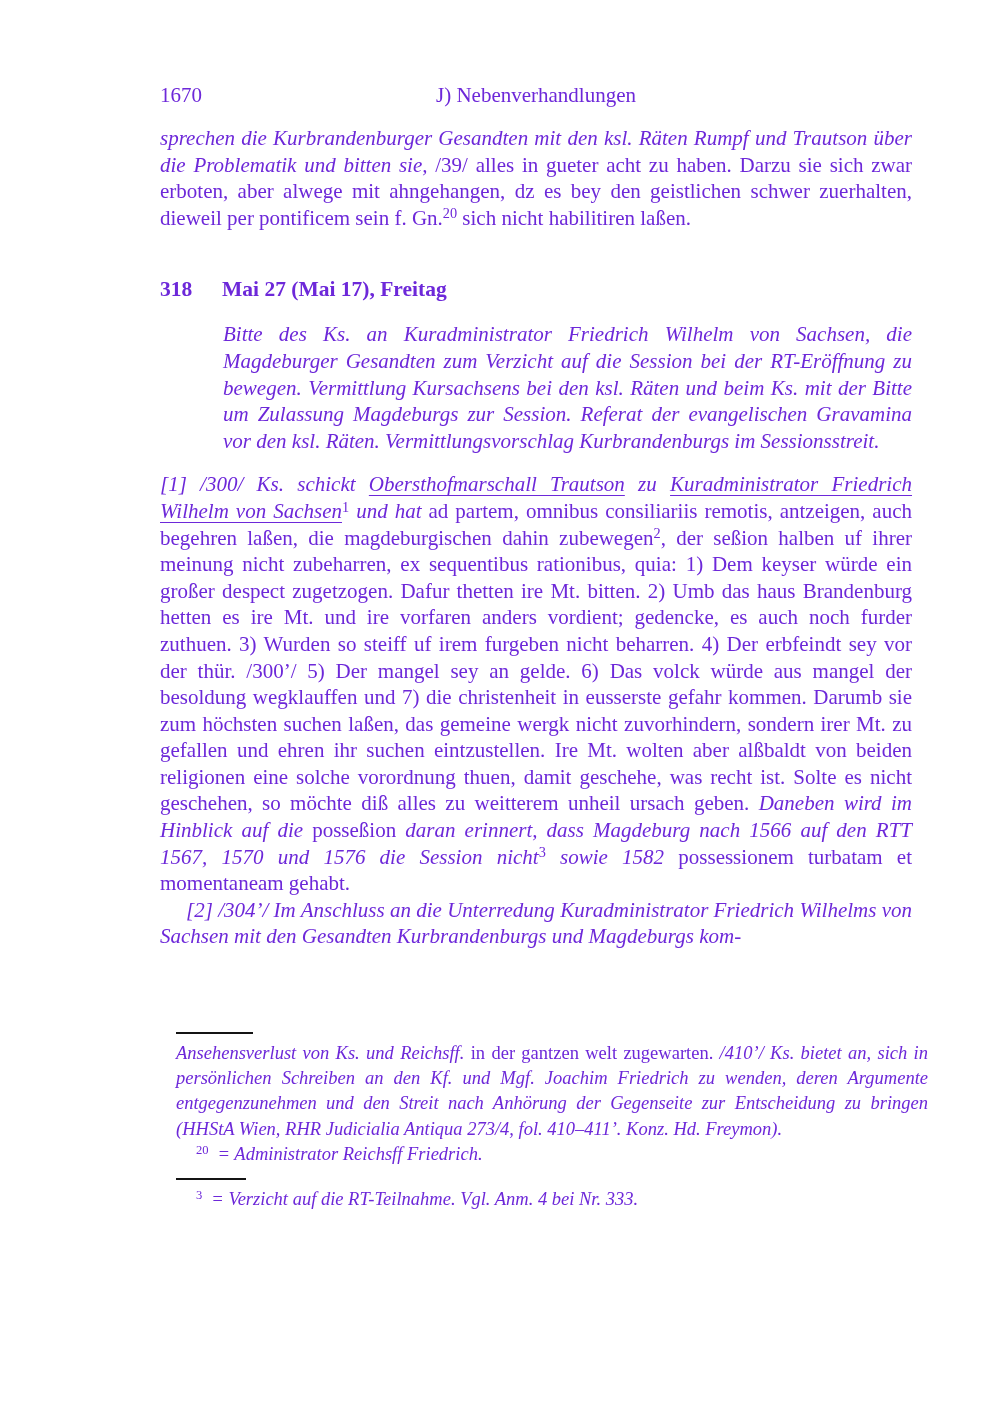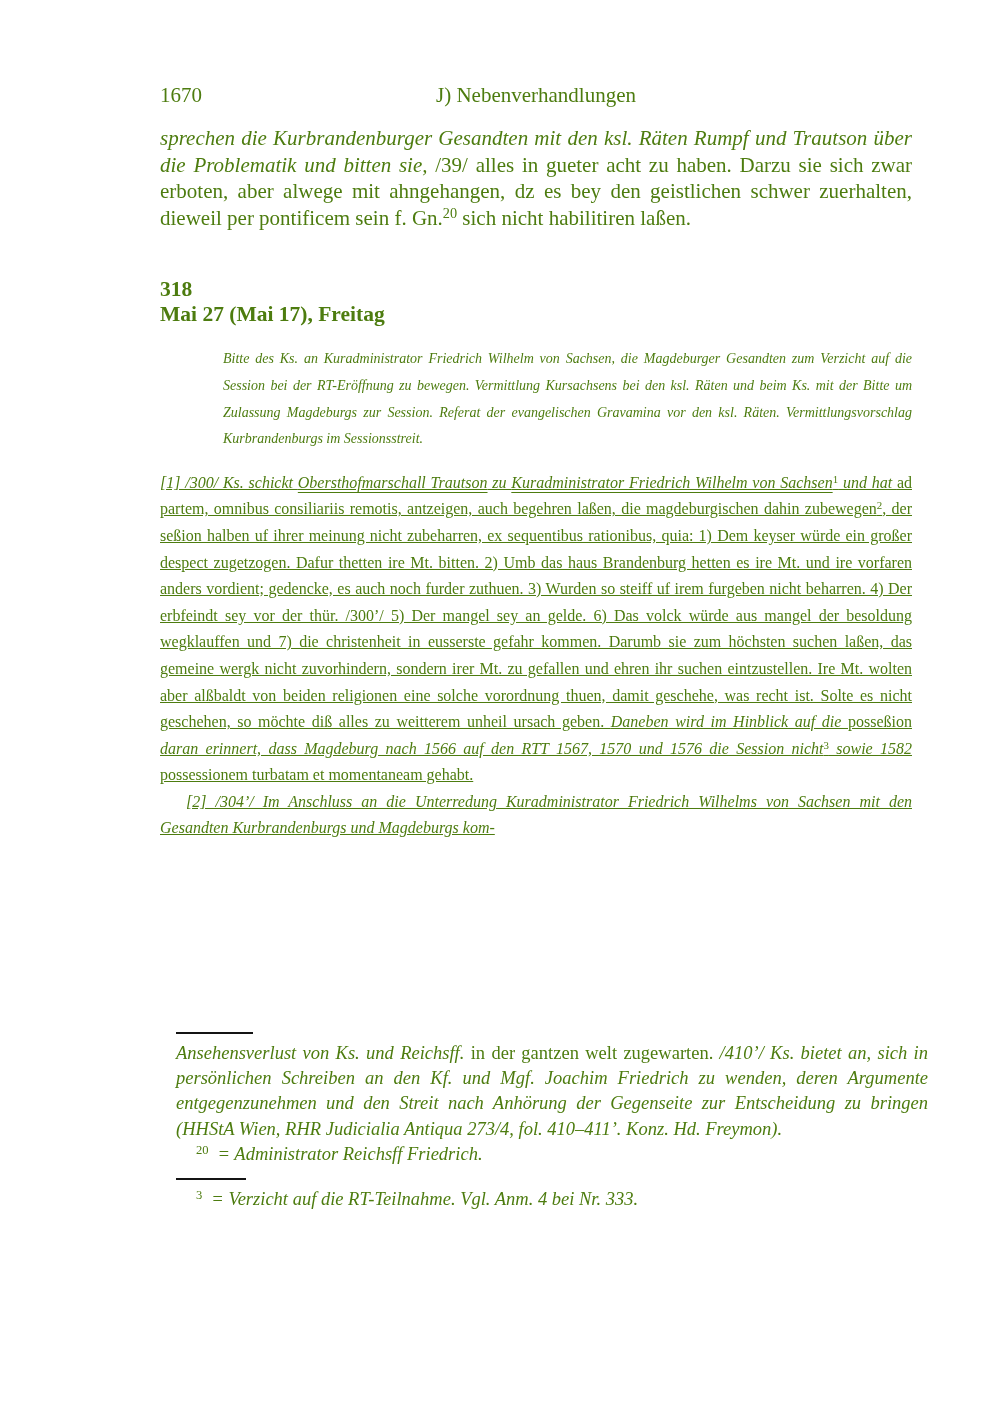--- a/index.html
+++ b/index.html
@@ -1,21 +1,21 @@
 <!DOCTYPE html>
 <html><head>
 <meta charset="utf-8">
 <style>
   html, body { margin: 0; padding: 0; background: #ffffff; }
   .page {
     position: relative;
     width: 1004px;
     height: 1418px;
     background: #ffffff;
-    color: #4d7c0f;
+    color: #6d28d9;
     font-family: "Liberation Serif", serif;
     overflow: hidden;
   }
   .content {
     position: absolute;
     left: 160px;
     top: 82px;
     width: 752px;
   }
   .running-header {
@@ -30,36 +30,34 @@
     margin: 17px 0 0 0;
     font-size: 21px;
     line-height: 26.6px;
     text-align: justify;
   }
   .entry-heading {
     margin: 46px 0 0 0;
     font-size: 21.5px;
     font-weight: bold;
     display: flex;
-    flex-direction: column;
   }
   .entry-number { width: 62px; flex: none; }
   .summary {
     margin: 19px 0 0 63px;
-    font-size: 14px;
+    font-size: 21px;
     line-height: 26.6px;
     font-style: italic;
     text-align: justify;
   }
   .body-para {
     margin: 17px 0 0 0;
-    font-size: 16px;
+    font-size: 21px;
     line-height: 26.6px;
     text-align: justify;
-    text-decoration: underline;
   }
   .body-para.follow { margin-top: 0; text-indent: 26px; }
   .it { font-style: italic; }
   .rm { font-style: normal; }
   .un { text-decoration: underline; text-underline-offset: 3.5px; text-decoration-thickness: 1.2px; }
   sup.fnref {
     font-size: 68%;
     line-height: 0;
     vertical-align: baseline;
     position: relative;

